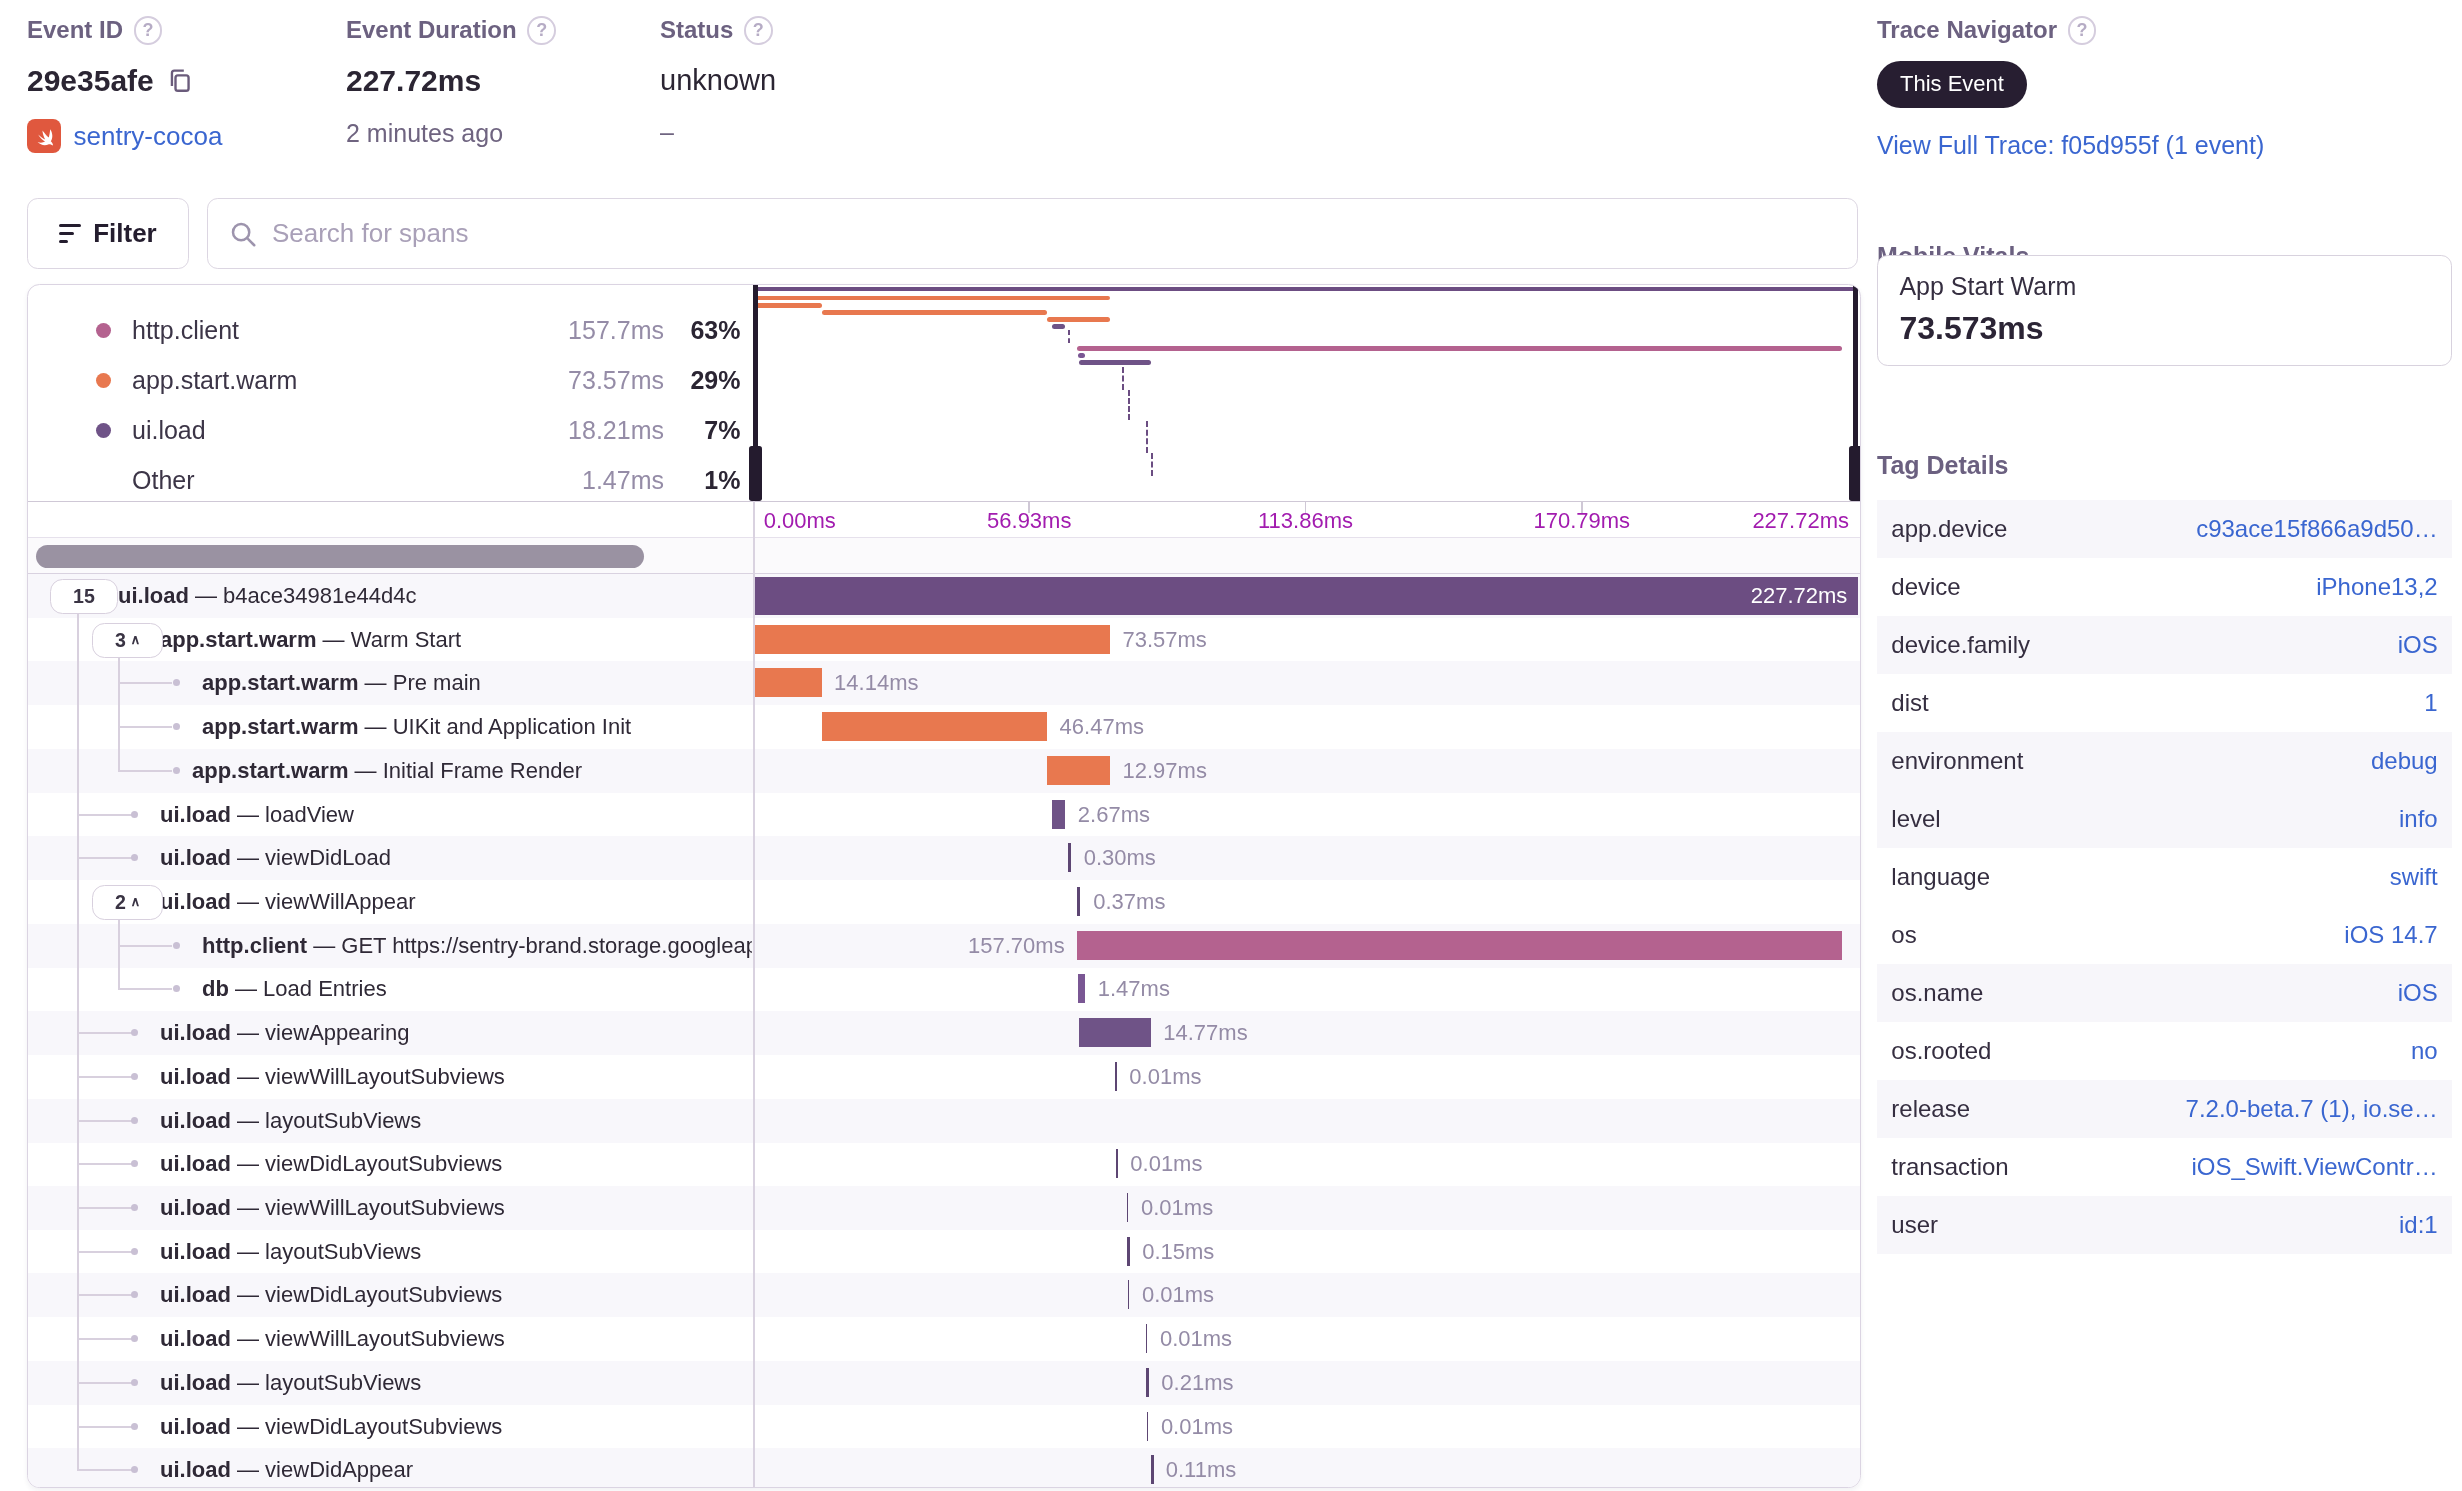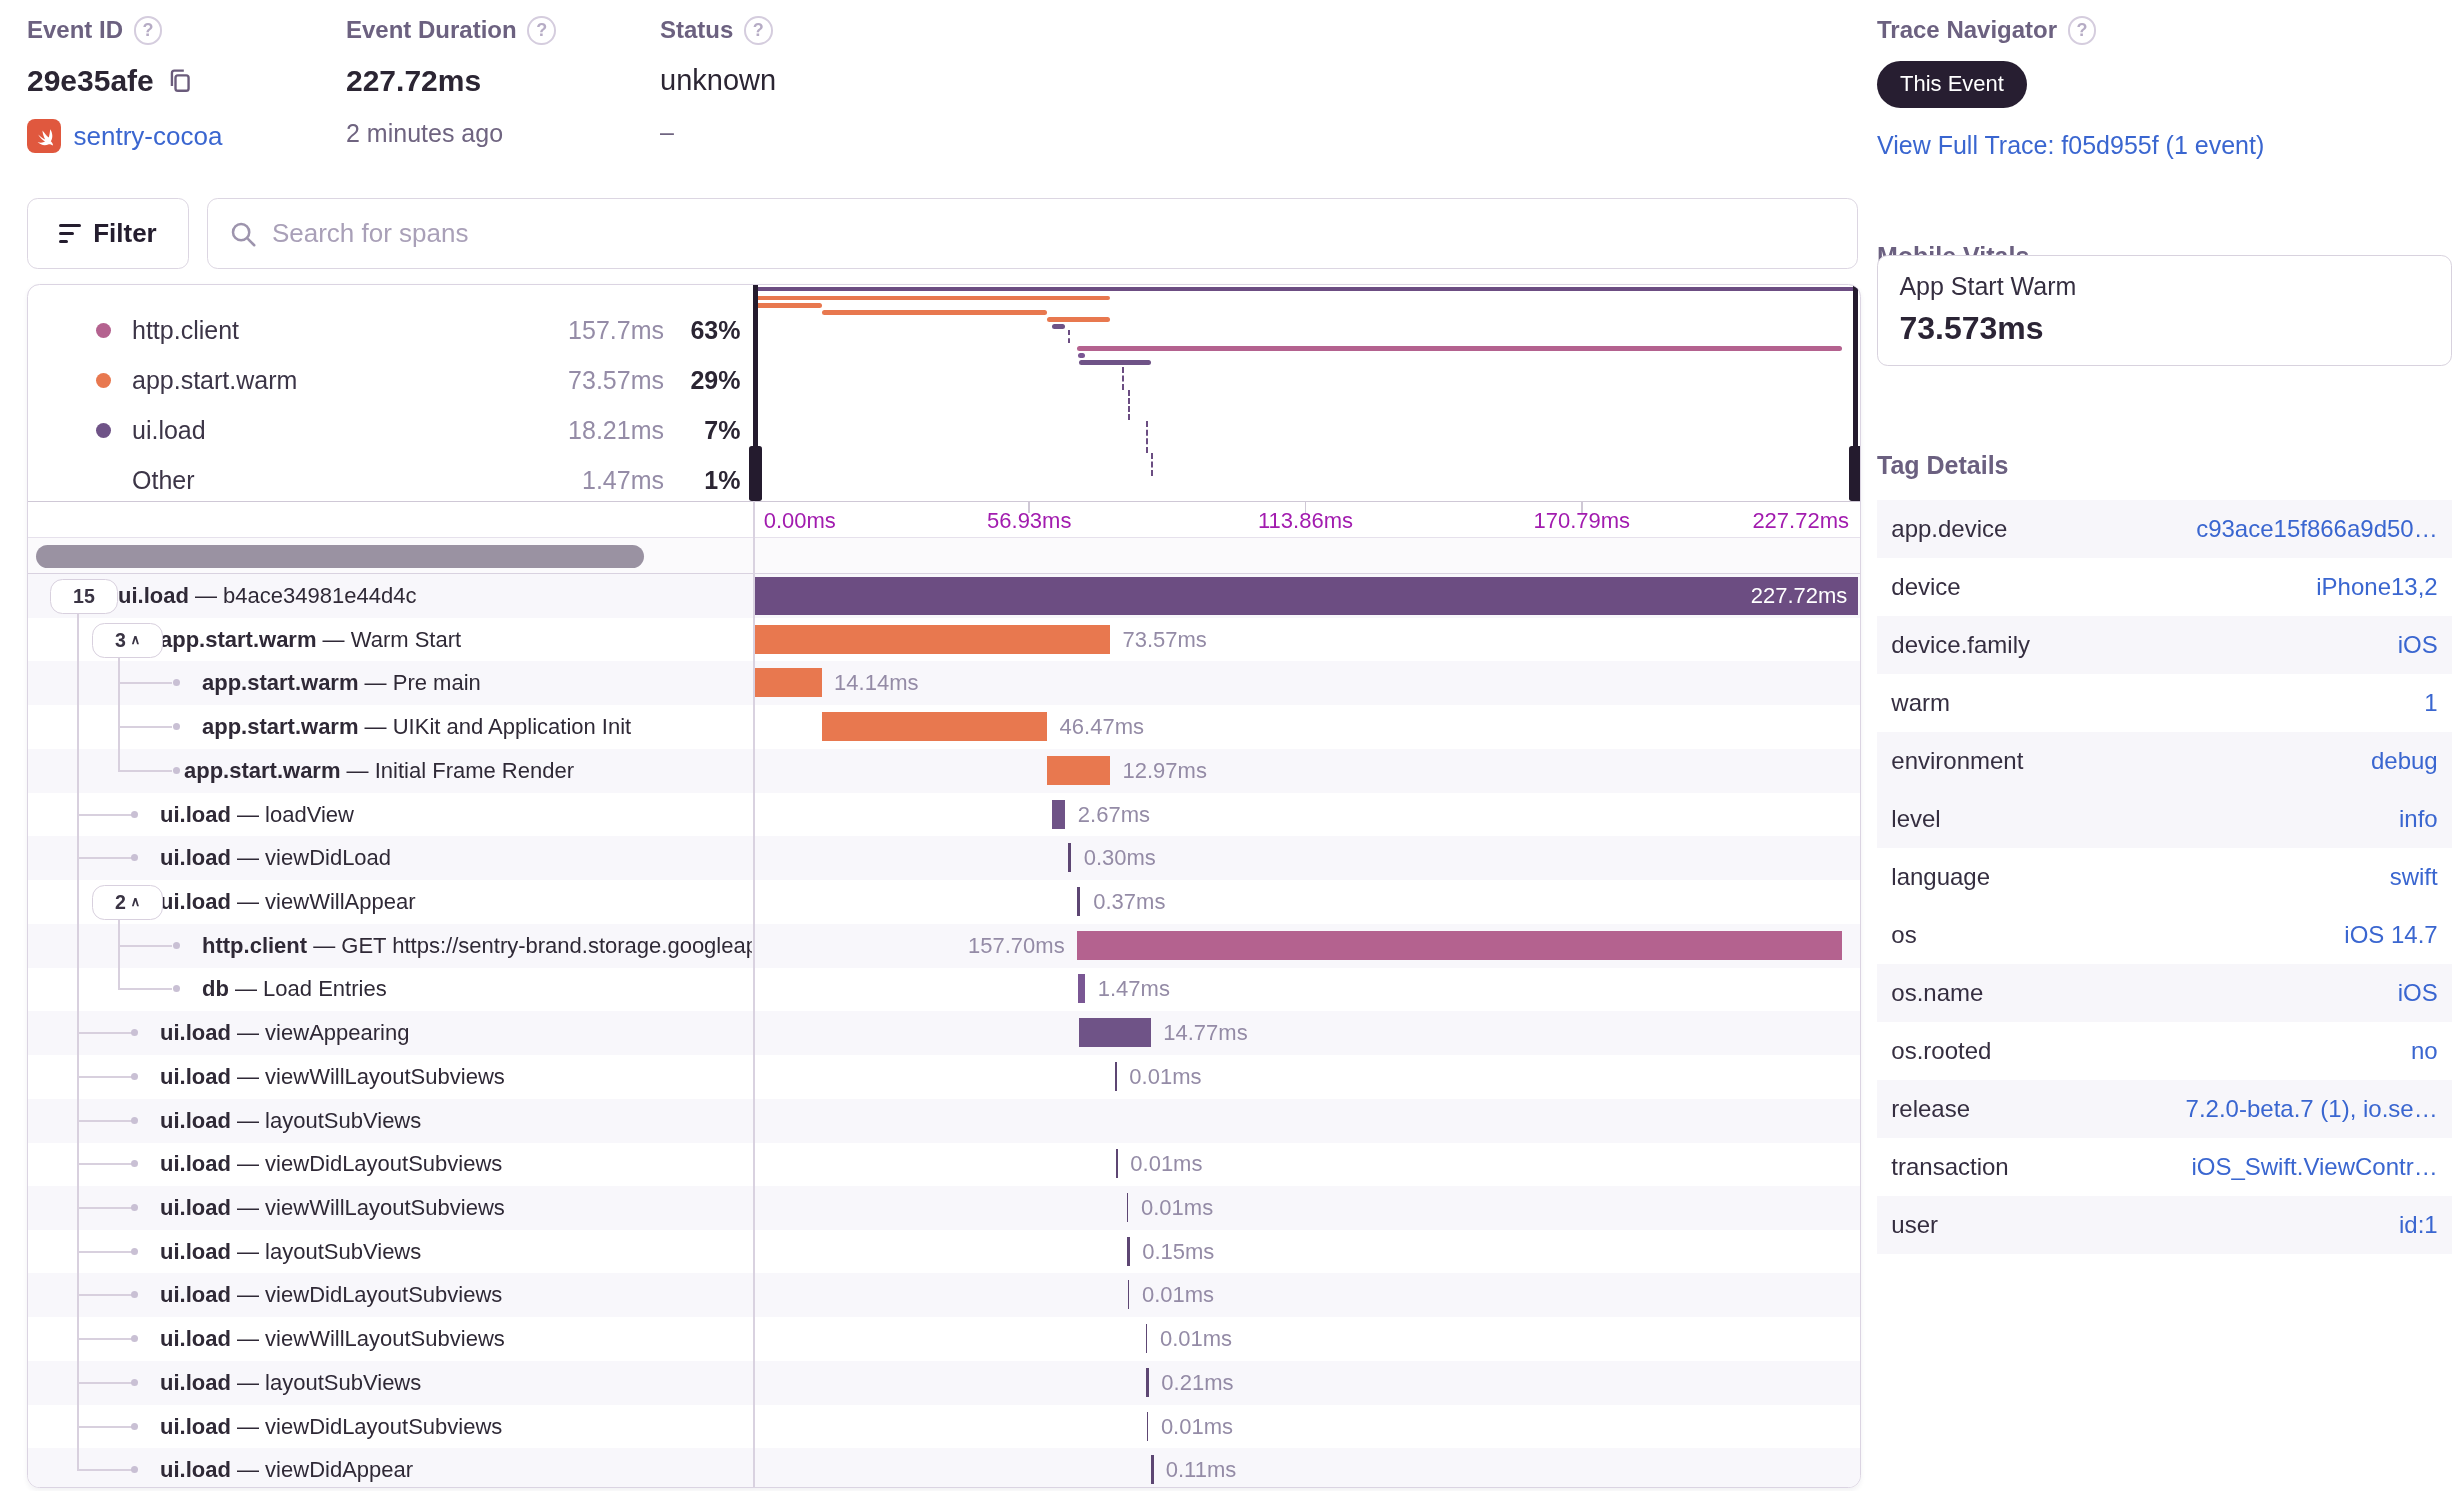--- a/index.html
+++ b/index.html
@@ -306,21 +306,21 @@
         </div>
         <div class="bars-area">
           <div class="span-bar" style="left: 6.20938%; width: 20.4066%; background: rgb(232, 120, 79);"></div>
           <span class="bar-dur" style="left: calc(26.616% + 12.5px);">46.47ms</span>
         </div>
       </div>
       <div class="trow striped" style="top: 175px;">
         <div class="trow-left">
           <span class="guide-h" style="left:90px;width:54px;top:21.4px;"></span>
                        <span class="guide-dot" style="left:145px;top:18px;"></span>
-          <span class="trow-label" style="left:156px;"><b>app.start.warm</b> — Initial Frame Render</span>
+          <span class="trow-label" style="left:164px;"><b>app.start.warm</b> — Initial Frame Render</span>
         </div>
         <div class="bars-area">
           <div class="span-bar" style="left: 26.616%; width: 5.69559%; background: rgb(232, 120, 79);"></div>
           <span class="bar-dur" style="left: calc(32.3116% + 12.5px);">12.97ms</span>
         </div>
       </div>
       <div class="trow" style="top: 219px;">
         <div class="trow-left">
           <span class="guide-h" style="left:49px;width:56px;top:21.4px;"></span>
                        <span class="guide-dot" style="left:103px;top:18px;"></span>
@@ -516,21 +516,21 @@
     </div>
     <div class="tagrow">
       <span class="tag-key">device</span>
                <a class="tag-val link">iPhone13,2</a>
     </div>
     <div class="tagrow striped">
       <span class="tag-key">device.family</span>
                <a class="tag-val link">iOS</a>
     </div>
     <div class="tagrow">
-      <span class="tag-key">warm</span>
+      <span class="tag-key">dist</span>
                <a class="tag-val link">1</a>
     </div>
     <div class="tagrow striped">
       <span class="tag-key">environment</span>
                <a class="tag-val link">debug</a>
     </div>
     <div class="tagrow striped">
       <span class="tag-key">level</span>
                <a class="tag-val link">info</a>
     </div>

